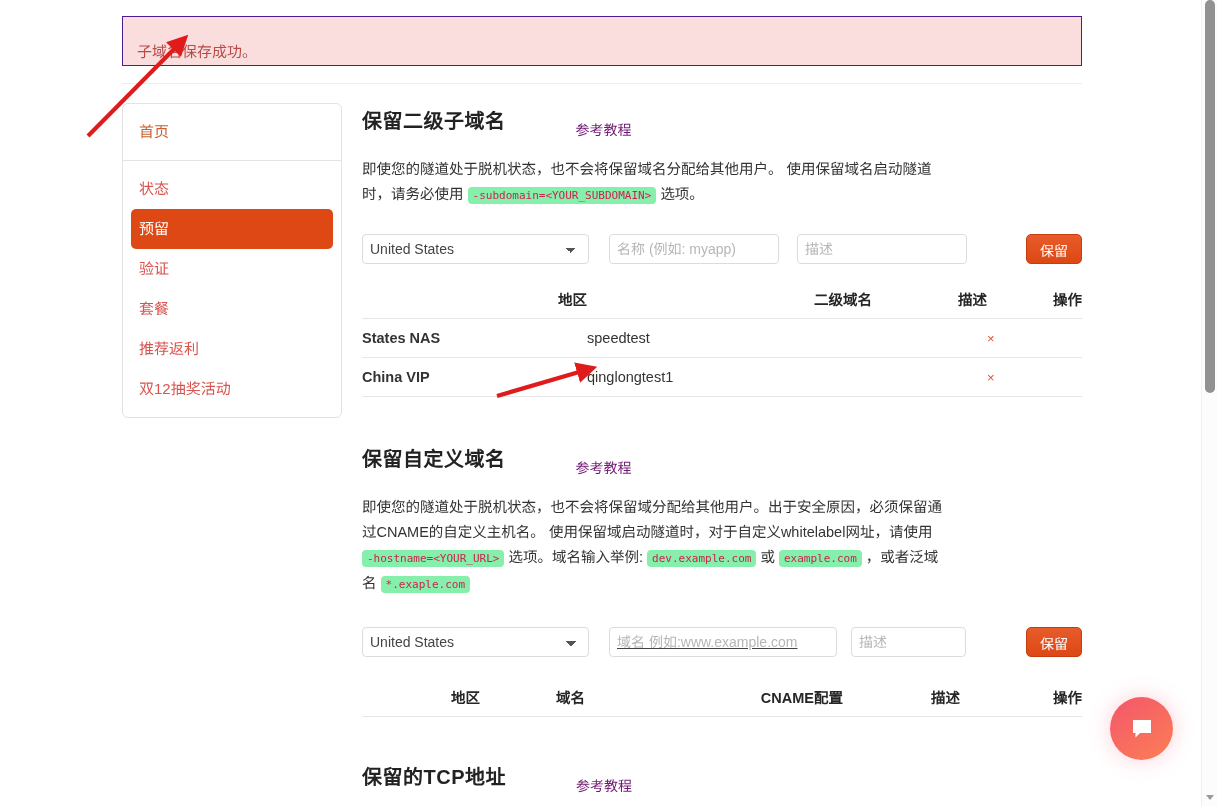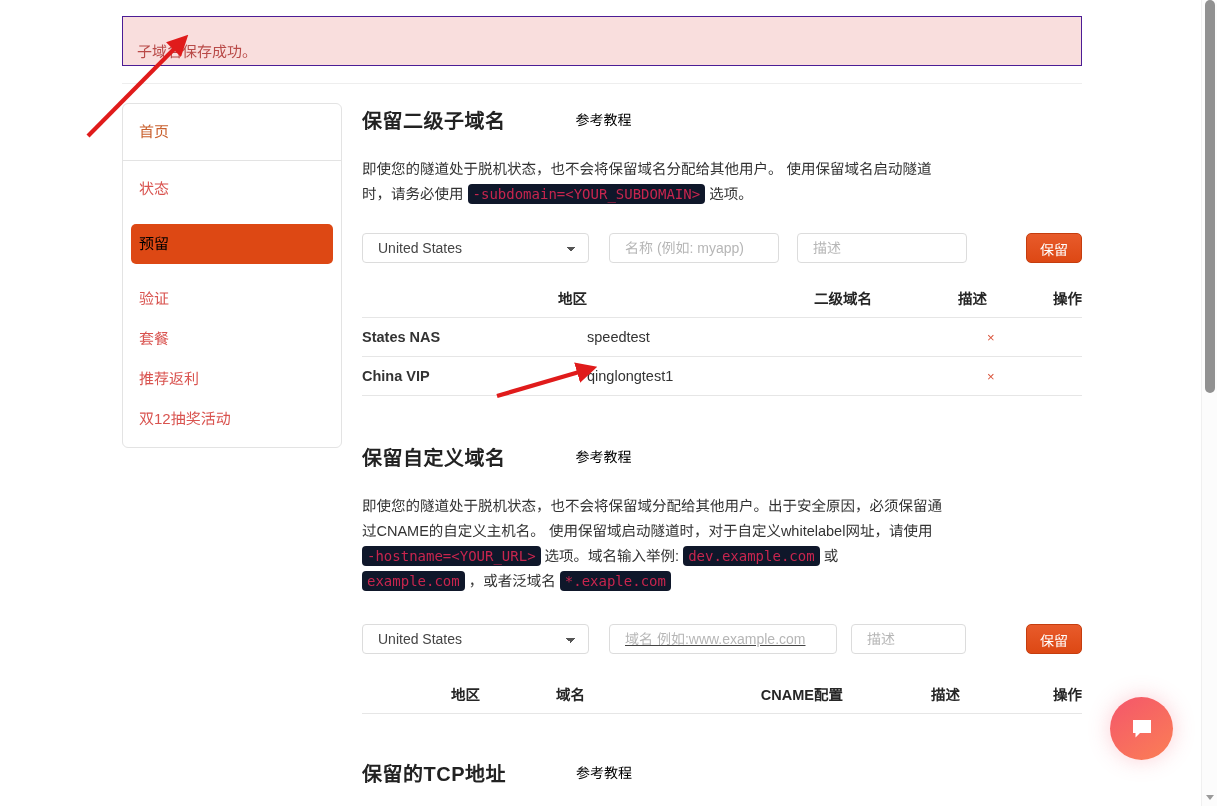--- a/index.html
+++ b/index.html
@@ -73,78 +73,78 @@
     padding: 10px 16px;
     font-size: 15px;
     color: #d9534f;
     text-decoration: none;
     cursor: pointer;
     line-height: 20px;
   }
   .sb-item.first { color: #c9612f; }
   .sb-item.active {
     background: #dd4814;
-    color: #000000;
+    color: #ffffff;
     border-radius: 5px;
-    margin: 15px 8px;
+    margin: 0 8px;
     padding: 10px 8px;
   }
 
   
   .sect { margin-bottom: 4px; }
   .sect-head {
     display: flex;
     align-items: flex-start;
     gap: 70px;
   }
   h2.title {
     font-size: 20px;
     line-height: 36px;
     margin: 0;
     font-weight: bold;
     color: #222222;
     letter-spacing: 0.5px;
   }
   .tutorial-link {
-    color: #000000;
+    color: #701a75;
     font-size: 14px;
     text-decoration: none;
-    margin-top: 6px;
+    margin-top: 16px;
     cursor: pointer;
     white-space: nowrap;
   }
   .desc {
     font-size: 14.5px;
     line-height: 25px;
     color: #333333;
     margin-top: 18px;
     max-width: 578px;
   }
   code {
     font-family: "DejaVu Sans Mono", "Liberation Mono", monospace;
-    font-size: 14px;
+    font-size: 11px;
     color: #c7254e;
-    background: #0f172a;
+    background: #86efac;
     border-radius: 4px;
     padding: 2px 5px;
     white-space: nowrap;
   }
 
   
   .form-row {
     display: flex;
     align-items: center;
     margin-top: 26px;
   }
   select.ctl, input.ctl {
     height: 30px;
     box-sizing: border-box;
     border: 1px solid #dcdcdc;
     border-radius: 4px;
-    padding: 4px 15px;
+    padding: 4px 7px;
     font-size: 14px;
     color: #444444;
     background: #ffffff;
     font-family: "Liberation Sans", sans-serif;
     outline: none;
   }
   input.ctl::placeholder { color: #b6b6b6; }
   select.ctl {
     width: 227px;
     appearance: none;

